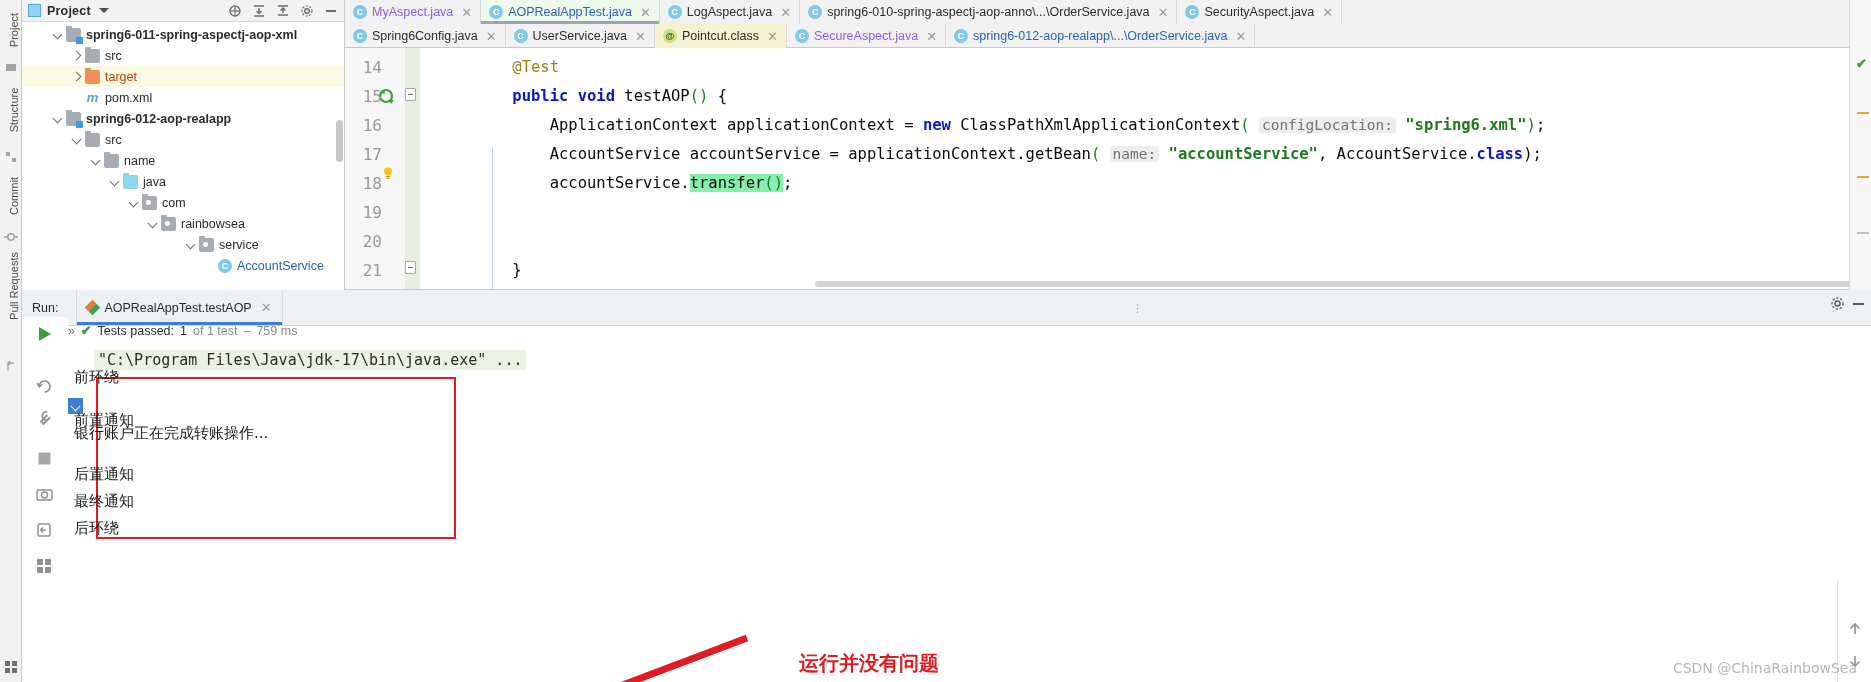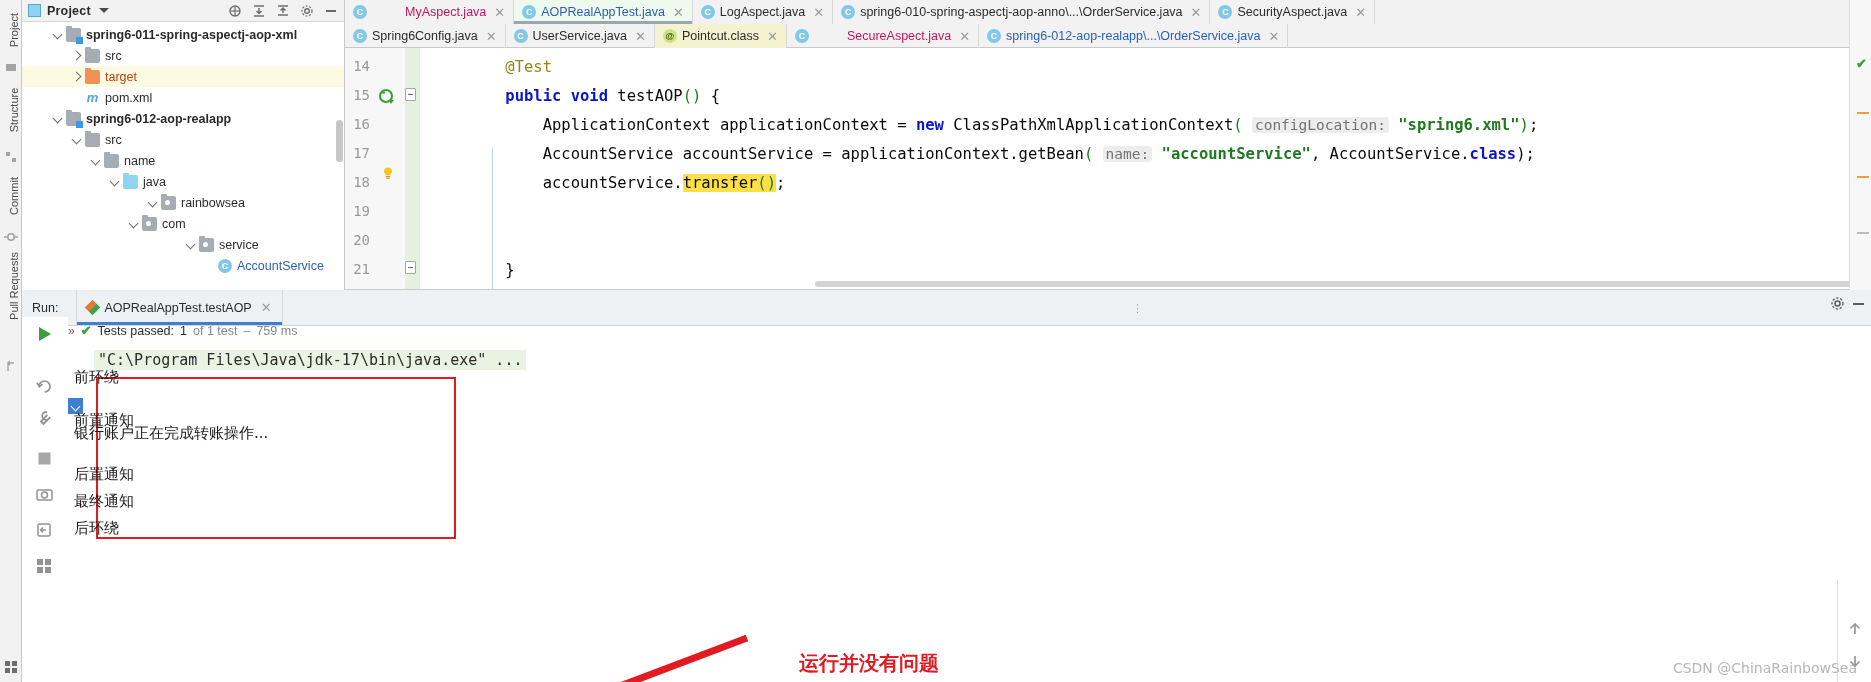--- a/index.html
+++ b/index.html
@@ -122,62 +122,62 @@
     padding: 0 8px 0 8px; font-size: 12.5px;
     border-right: 1px solid #d8d8d8;
     color: #2b2b2b; position: relative; white-space: nowrap;
   }
   .tab.active { background: #effaef; }
   .tab.active::after {
     content: ""; position: absolute; left: 0; right: 0; bottom: 0; height: 3px;
     background: #9aa7b0;
   }
   .tab.pointcut { background: #f4f2d0; }
-  .tab .tname.red { color: #be185d; margin-left: 33px; }
+  .tab .tname.red { color: #8b5cf6; }
   .tab .tname.blue { color: #2b5fb8; }
   .xbtn { color: #9b9b9b; font-size: 13px; line-height: 1; margin-left: 3px; }
   .cbadge {
     width: 14px; height: 14px; border-radius: 50%;
     background: #82c8e8; color: #ffffff; font-size: 9px; font-weight: 700;
     line-height: 14px; text-align: center; flex: none;
   }
   .cbadge.at { background: #cfe08a; color: #3c5a14; }
 
   
   .editor {
     position: absolute; left: 345px; top: 48px; right: 0; height: 242px;
     background: #ffffff; border-bottom: 1px solid #c9c9c9; overflow: hidden;
   }
   .gutter {
     position: absolute; left: 0; top: 0; width: 75px; height: 100%;
     background: #f7f7f7;
   }
   .gnum {
-    position: absolute; right: 50px; font-size: 14px; color: #999999;
+    position: absolute; right: 38px; font-size: 16px; color: #999999;
     font-family: "DejaVu Sans Mono", monospace;
   }
   .fold-strip {
     position: absolute; left: 60px; top: 0; width: 15px; height: 100%;
     background: #e5f0e1;
   }
   .code {
     position: absolute; left: 75px; top: 0; right: 0; height: 100%;
     font-family: "DejaVu Sans Mono", monospace; font-size: 15.5px;
     color: #0a0a0a; white-space: nowrap;
   }
-  .cline { position: absolute; left: 0; height: 29px; line-height: 29px; padding-left: 48px; }
+  .cline { position: absolute; left: 7px; height: 29px; line-height: 29px; padding-left: 48px; }
   .kw { color: #0a16c8; font-weight: 700; }
   .ann { color: #9b8313; }
   .str { color: #1f7a1f; font-weight: 700; }
   .paren { color: #1f7a1f; }
   .hint {
     background: #ededed; color: #737373; border-radius: 3px;
     padding: 0 3px; font-size: 14.5px;
   }
-  .sel-tok { background: #fde047; margin-top: 32px; }
+  .sel-tok { background: #86efac; margin-top: 32px; }
   .indent-guide {
     position: absolute; width: 1px; background: #b8d4ea;
   }
   .bulb {
     position: absolute; left: 36px; width: 13px; height: 13px;
   }
   .runmark { position: absolute; left: 33px; width: 18px; height: 18px; }
   .fold-mark {
     position: absolute; width: 11px; height: 13px;
     border: 1px solid #a6a6a6; background: #ffffff; border-radius: 1px;
@@ -414,29 +414,29 @@
         <div class="trow" style="padding-left: 67px;">
           <span class="twist d"></span>
           <span class="ico folder"></span>
           <span class="tlabel">name</span>
         </div>
         <div class="trow" style="padding-left: 86px;">
           <span class="twist d"></span>
           <span class="ico folder blue"></span>
           <span class="tlabel">java</span>
         </div>
+        <div class="trow" style="padding-left: 105px;">
+          <span class="twist d"></span>
+          <span class="ico folder pkg"></span>
+          <span class="tlabel">com</span>
+        </div>
         <div class="trow" style="padding-left: 124px;">
           <span class="twist d"></span>
           <span class="ico folder pkg"></span>
           <span class="tlabel">rainbowsea</span>
-        </div>
-        <div class="trow" style="padding-left: 105px;">
-          <span class="twist d"></span>
-          <span class="ico folder pkg"></span>
-          <span class="tlabel">com</span>
         </div>
         <div class="trow" style="padding-left: 162px;">
           <span class="twist d"></span>
           <span class="ico folder pkg"></span>
           <span class="tlabel">service</span>
         </div>
         <div class="trow" style="padding-left: 181px;">
           <span class="twist"></span>
           <span class="cls-badge">C</span>
           <span class="tlabel link">AccountService</span>

